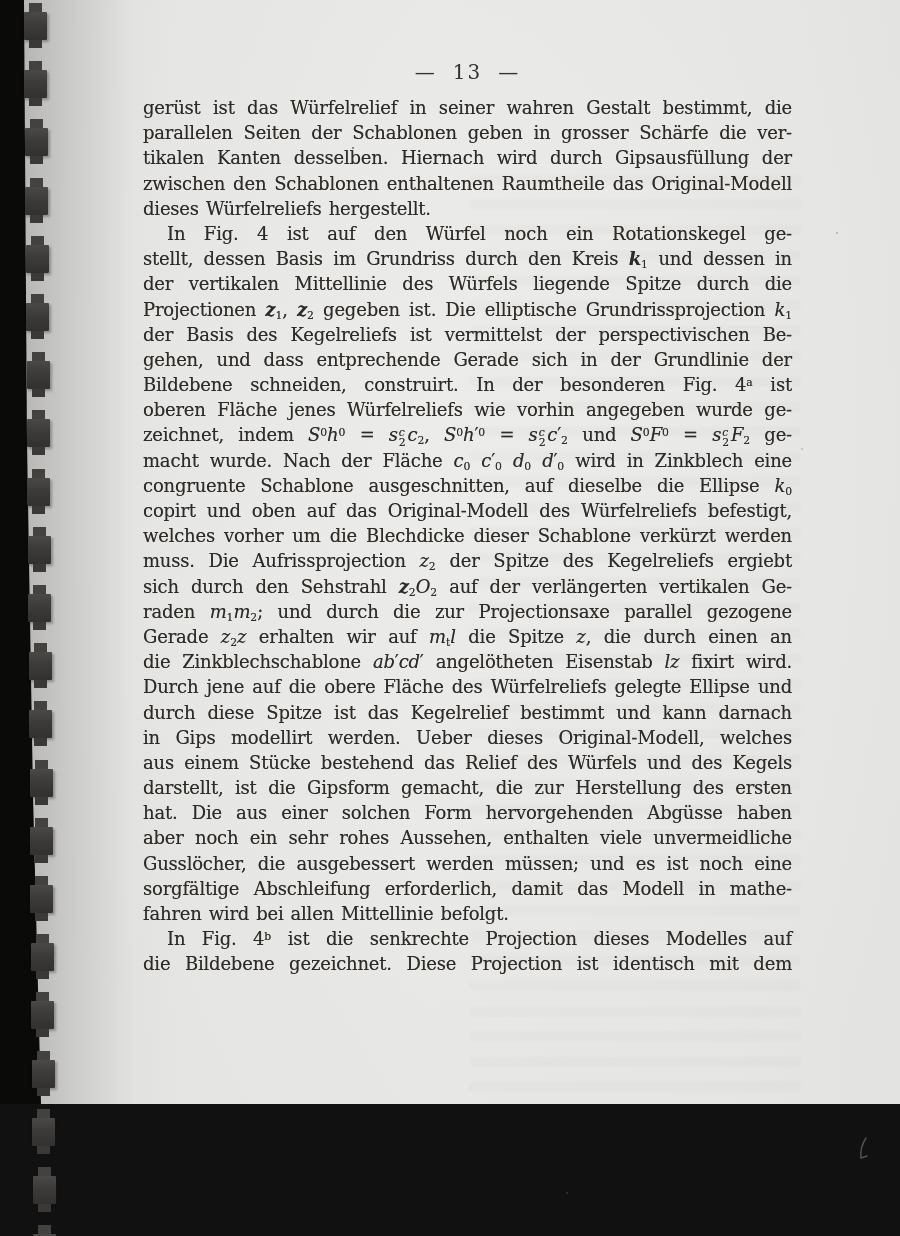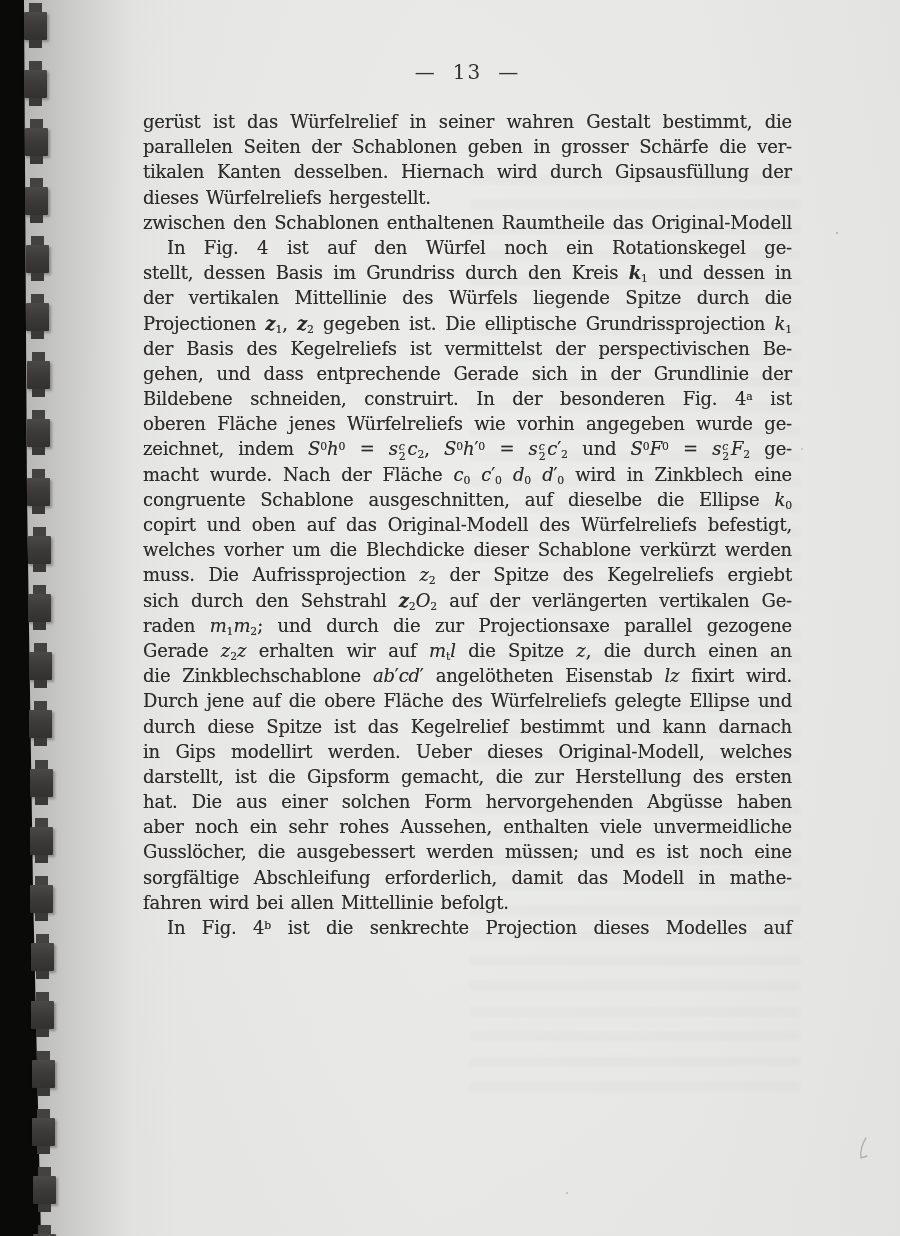--- a/index.html
+++ b/index.html
@@ -1,18 +1,18 @@
 <!DOCTYPE html>
 <html><head>
 <meta charset="utf-8">
 <style>
   html,body{margin:0;padding:0;}
   body{width:900px;height:1236px;overflow:hidden;background:#111;}
   .scan{
-    position:relative;width:900px;height:1236px;
+    position:relative;width:900px;height:1104px;
     background:
       radial-gradient(ellipse at 55% 40%, rgba(255,255,255,0.05), rgba(0,0,0,0.02) 80%),
       linear-gradient(90deg,#d8d8d6 0px,#e2e2e0 70px,#e9e9e7 180px,#ebebe9 420px,#eaeae8 700px,#e7e7e5 900px);
     font-family:"DejaVu Serif", serif;
     color:#2e2b27;
   }
   
   .edge{
     position:absolute;left:0;top:0;width:60px;height:100%;
     background:#0a0a09;
@@ -37,21 +37,21 @@
     content:"";position:absolute;left:5px;bottom:-8px;width:13px;height:8px;
     background:#3b3937;
   }
   .header{
     position:absolute;left:143px;top:60px;width:649px;
     text-align:center;font-size:20px;color:#35322d;
   }
   .header .dash{margin:0 16px;letter-spacing:2px;}
   .header .num{letter-spacing:2px;}
   .text-block{
-    position:absolute;left:143px;top:109px;width:649px;
+    position:absolute;left:143px;top:95px;width:649px;
     font-size:18px;letter-spacing:-0.2px;word-spacing:1.5px;
     text-shadow:0 0 0.6px rgba(48,44,38,0.55);
   }
   .line{height:25.2px;line-height:25.2px;overflow:visible;white-space:nowrap;}
   .line.j{white-space:normal;text-align:justify;text-align-last:justify;height:25.2px;}
   .line.ind{text-indent:24px;}
   .line i{font-style:italic;}
   sub,sup{font-size:0.6em;line-height:0;letter-spacing:0;}
   sup{vertical-align:0.5em;}
   sub{vertical-align:-0.25em;}
@@ -105,22 +105,22 @@
     </div>
 
   <div class="header">
     <span class="dash">—</span><span class="num">13</span><span class="dash">—</span>
   </div>
 
   <div class="text-block" id="text-block">
       <div class="line j">gerüst ist das Würfelrelief in seiner wahren Gestalt bestimmt, die</div>
       <div class="line j">parallelen Seiten der Schablonen geben in grosser Schärfe die ver-</div>
       <div class="line j">tikalen Kanten desselben.  Hiernach wird durch Gipsausfüllung der</div>
+      <div class="line j">zwischen den Schablonen enthaltenen Raumtheile das Original-Modell</div>
       <div class="line">dieses Würfelreliefs hergestellt.</div>
-      <div class="line j">zwischen den Schablonen enthaltenen Raumtheile das Original-Modell</div>
       <div class="line j ind">In Fig. 4 ist auf den Würfel noch ein Rotationskegel ge-</div>
       <div class="line j">stellt, dessen Basis im Grundriss durch den Kreis <span class="frak">k</span><sub>1</sub> und dessen in</div>
       <div class="line j">der vertikalen Mittellinie des Würfels liegende Spitze durch die</div>
       <div class="line j">Projectionen <span class="frak">z</span><sub>1</sub>, <span class="frak">z</span><sub>2</sub> gegeben ist.  Die elliptische Grundrissprojection <i>k</i><sub>1</sub></div>
       <div class="line j">der Basis des Kegelreliefs ist vermittelst der perspectivischen Be-</div>
       <div class="line j">gehen, und dass entprechende Gerade sich in der Grundlinie der</div>
       <div class="line j">Bildebene schneiden, construirt.  In der besonderen Fig. 4<sup>a</sup> ist</div>
       <div class="line j">oberen Fläche jenes Würfelreliefs wie vorhin angegeben wurde ge-</div>
       <div class="line j">zeichnet, indem <i>S</i><sup>0</sup><i>h</i><sup>0</sup> = <i>s</i><span class="stk"><span>c</span><span>2</span></span><i>c</i><sub>2</sub>, <i>S</i><sup>0</sup><i>h</i>′<sup>0</sup> = <i>s</i><span class="stk"><span>c</span><span>2</span></span><i>c</i>′<sub>2</sub> und <i>S</i><sup>0</sup><i>F</i><sup>0</sup> = <i>s</i><span class="stk"><span>c</span><span>2</span></span><i>F</i><sub>2</sub> ge-</div>
       <div class="line j">macht wurde.  Nach der Fläche <i>c</i><sub>0</sub> <i>c</i>′<sub>0</sub> <i>d</i><sub>0</sub> <i>d</i>′<sub>0</sub> wird in Zinkblech eine</div>
@@ -128,27 +128,29 @@
       <div class="line j">copirt und oben auf das Original-Modell des Würfelreliefs befestigt,</div>
       <div class="line j">welches vorher um die Blechdicke dieser Schablone verkürzt werden</div>
       <div class="line j">muss.  Die Aufrissprojection <i>z</i><sub>2</sub> der Spitze des Kegelreliefs ergiebt</div>
       <div class="line j">sich durch den Sehstrahl <span class="frak">z</span><sub>2</sub><i>O</i><sub>2</sub> auf der verlängerten vertikalen Ge-</div>
       <div class="line j">raden <i>m</i><sub>1</sub><i>m</i><sub>2</sub>; und durch die zur Projectionsaxe parallel gezogene</div>
       <div class="line j">Gerade <i>z</i><sub>2</sub><i>z</i> erhalten wir auf <i>m</i><sub>t</sub><i>l</i> die Spitze <i>z</i>, die durch einen an</div>
       <div class="line j">die Zinkblechschablone <i>ab</i>′<i>cd</i>′ angelötheten Eisenstab <i>lz</i> fixirt wird.</div>
       <div class="line j">Durch jene auf die obere Fläche des Würfelreliefs gelegte Ellipse und</div>
       <div class="line j">durch diese Spitze ist das Kegelrelief bestimmt und kann darnach</div>
       <div class="line j">in Gips modellirt werden.  Ueber dieses Original-Modell, welches</div>
+      <div class="line j">aus einem Stücke bestehend das Relief des Würfels und des Kegels</div>
       <div class="line j">darstellt, ist die Gipsform gemacht, die zur Herstellung des ersten</div>
       <div class="line j">hat.  Die aus einer solchen Form hervorgehenden Abgüsse haben</div>
       <div class="line j">aber noch ein sehr rohes Aussehen, enthalten viele unvermeidliche</div>
       <div class="line j">Gusslöcher, die ausgebessert werden müssen; und es ist noch eine</div>
       <div class="line j">sorgfältige Abschleifung erforderlich, damit das Modell in mathe-</div>
       <div class="line">fahren wird bei allen Mittellinie befolgt.</div>
       <div class="line j ind">In Fig. 4<sup>b</sup> ist die senkrechte Projection dieses Modelles auf</div>
+      <div class="line j">die Bildebene gezeichnet.  Diese Projection ist identisch mit dem</div>
     </div>
 
   <span class="spk" style="left:352px;top:147px;width:2px;height:2px;"></span>
   <span class="spk" style="left:836px;top:232px;width:2px;height:2px;opacity:.45;"></span>
   <span class="spk" style="left:566px;top:1192px;width:2px;height:2px;opacity:.4;"></span>
   <span class="spk" style="left:801px;top:448px;width:2px;height:2px;opacity:.35;"></span>
 
   <svg class="curl" width="26" height="26" viewBox="0 0 26 26">
     <path d="M18 2 C14 8 12 14 13 22 M13 22 L19 20" stroke="#8a8a85" stroke-width="1.4" fill="none" stroke-linecap="round"></path>
   </svg>

